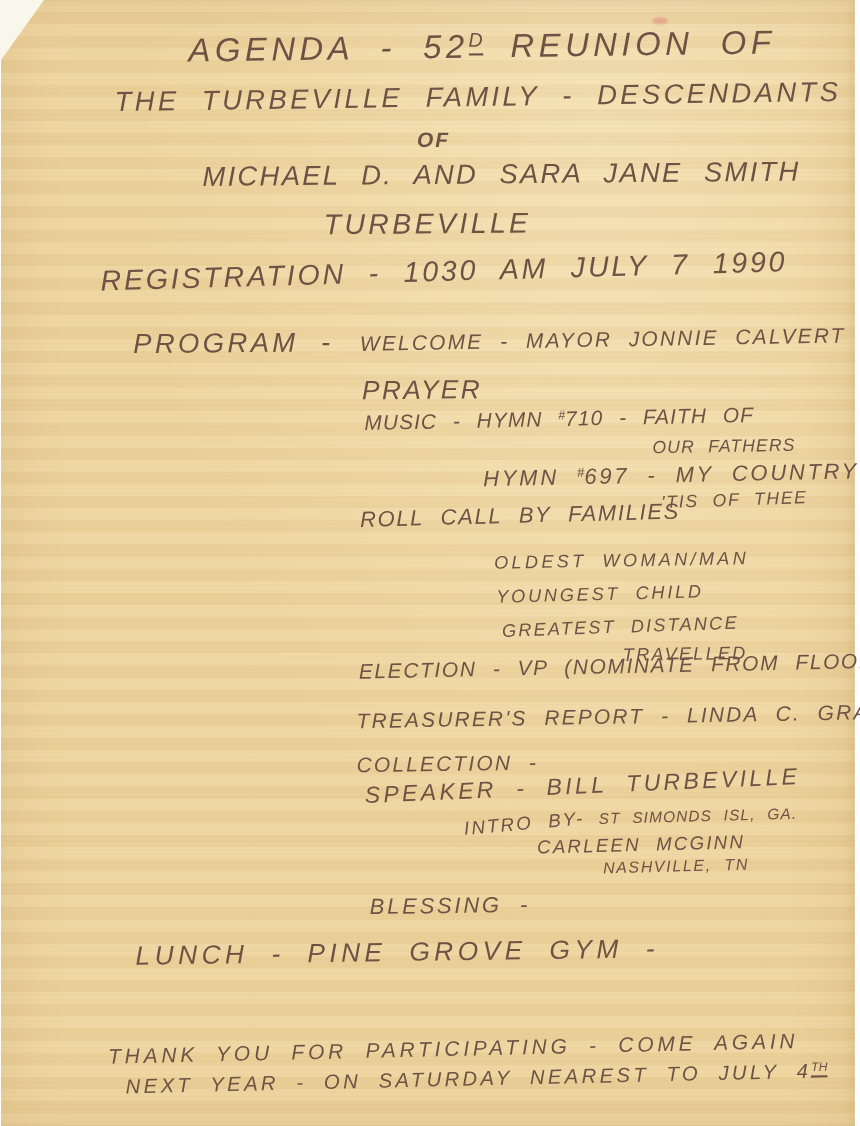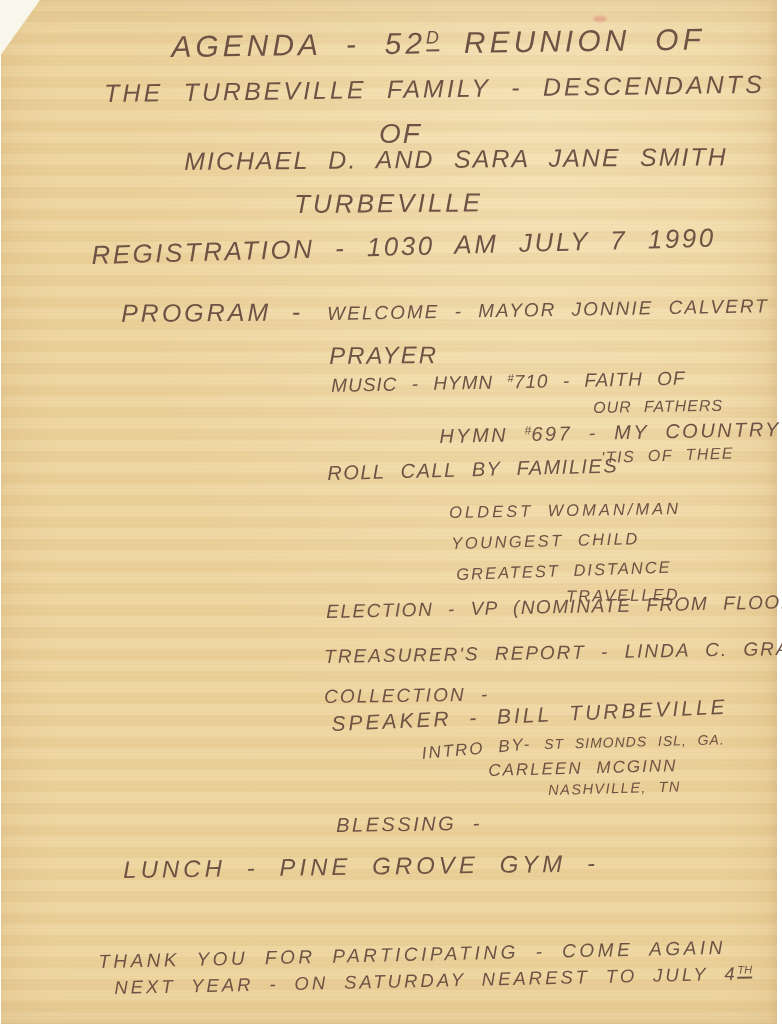--- a/index.html
+++ b/index.html
@@ -66,21 +66,21 @@
   <div class="paper">
     <div class="corner-fold"></div>
     <div class="smudge"></div>
 
     <div class="hw" style="left:170px;top:30px;font-size:30px;letter-spacing:4px;transform:rotate(-0.8deg);">
       <span>AGENDA - 52</span><span class="sup-u">d</span><span> REUNION OF</span>
     </div>
 
     <div class="hw" style="left:103px;top:79px;font-size:25px;letter-spacing:3px;transform:rotate(-0.8deg);">THE TURBEVILLE FAMILY - DESCENDANTS</div>
 
-    <div class="hw" style="left:378px;top:118px;font-size:28px;letter-spacing:2px;">OF</div>
+    <div class="hw" style="left:378px;top:118px;font-size:19px;letter-spacing:2px;font-weight:bold;">OF</div>
 
     <div class="hw" style="left:183px;top:147px;font-size:25px;letter-spacing:2px;transform:rotate(-0.5deg);">MICHAEL D. AND SARA JANE SMITH</div>
 
     <div class="hw" style="left:293px;top:189px;font-size:26px;letter-spacing:3px;transform:rotate(-0.5deg);">TURBEVILLE</div>
 
     <div class="hw" style="left:90px;top:240px;font-size:26px;letter-spacing:2.5px;transform:rotate(-1.6deg);">REGISTRATION - 1030 AM JULY 7 1990</div>
 
     <div class="hw" style="left:120px;top:299px;font-size:25px;letter-spacing:3px;transform:rotate(-0.5deg);">PROGRAM -</div>
 
     <div class="hw" style="left:326px;top:303px;font-size:19px;letter-spacing:2px;transform:rotate(-1deg);">WELCOME - MAYOR JONNIE CALVERT</div>

